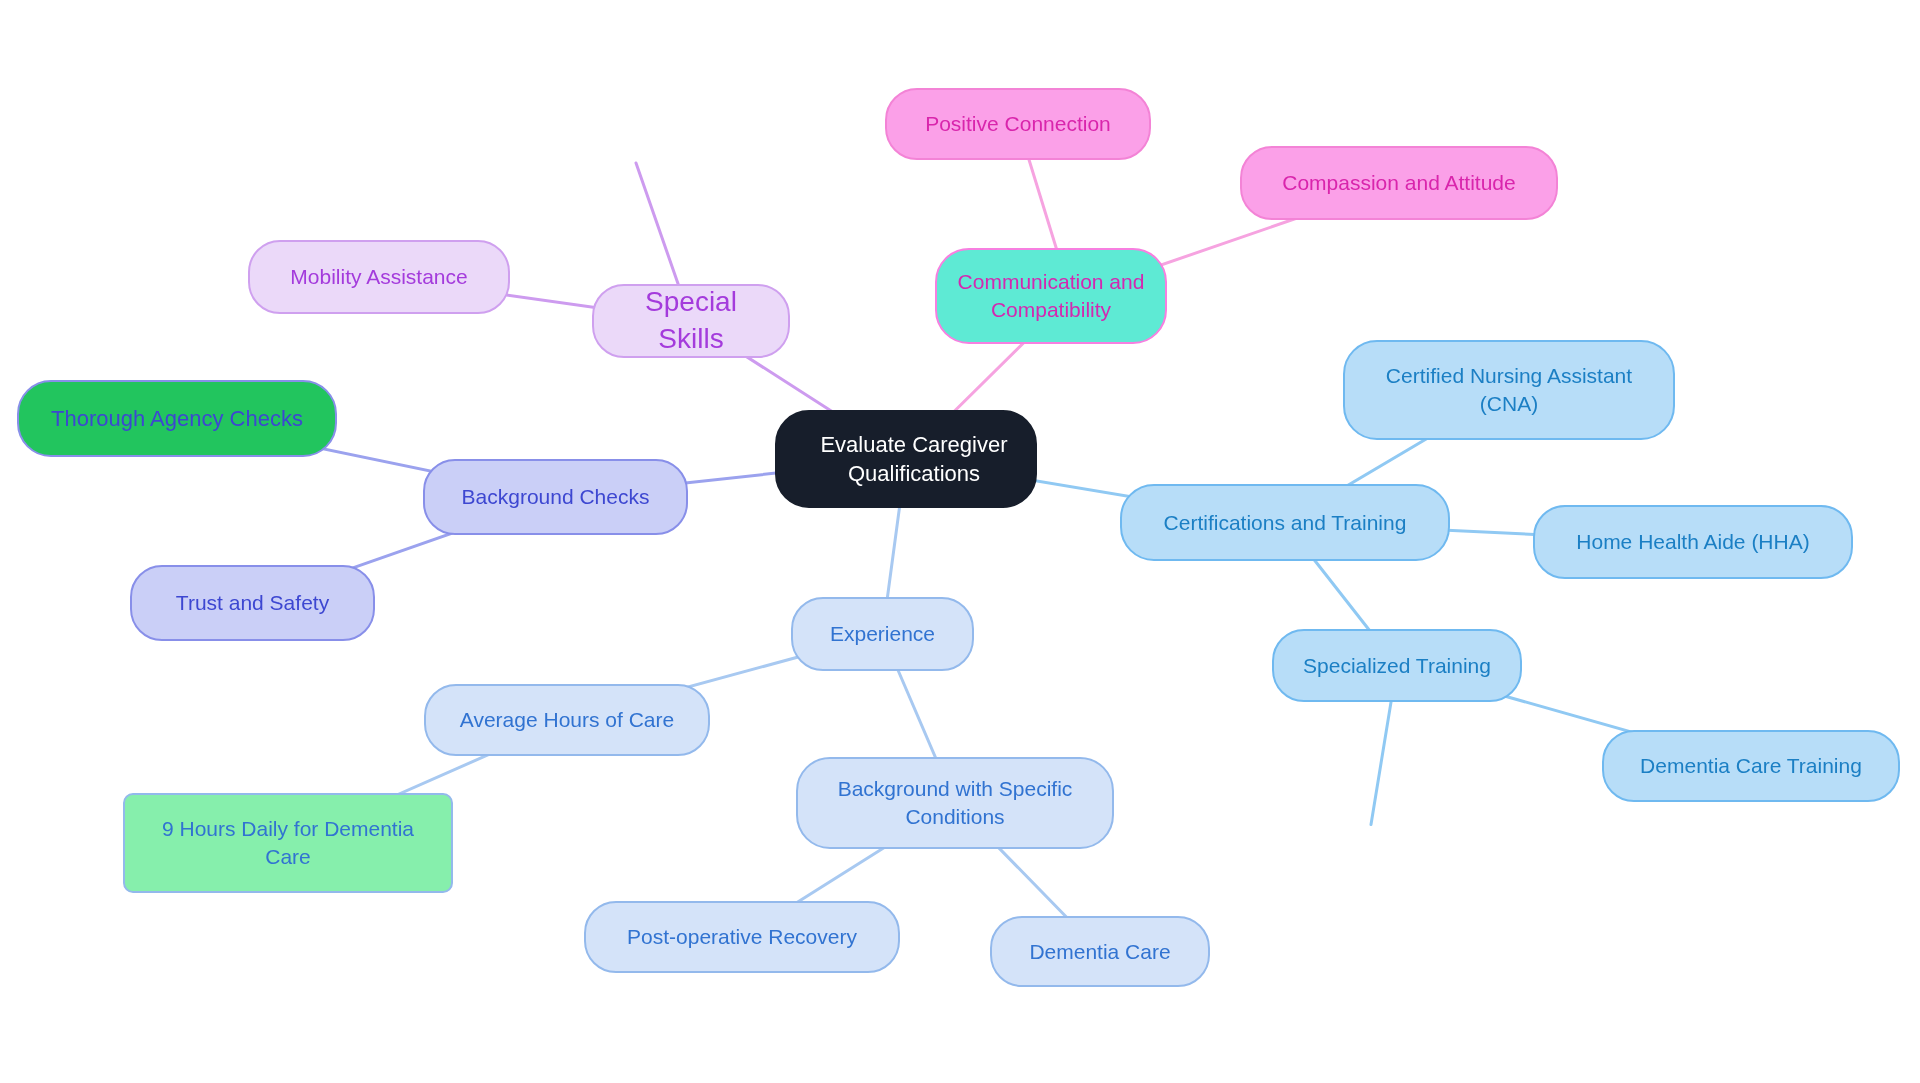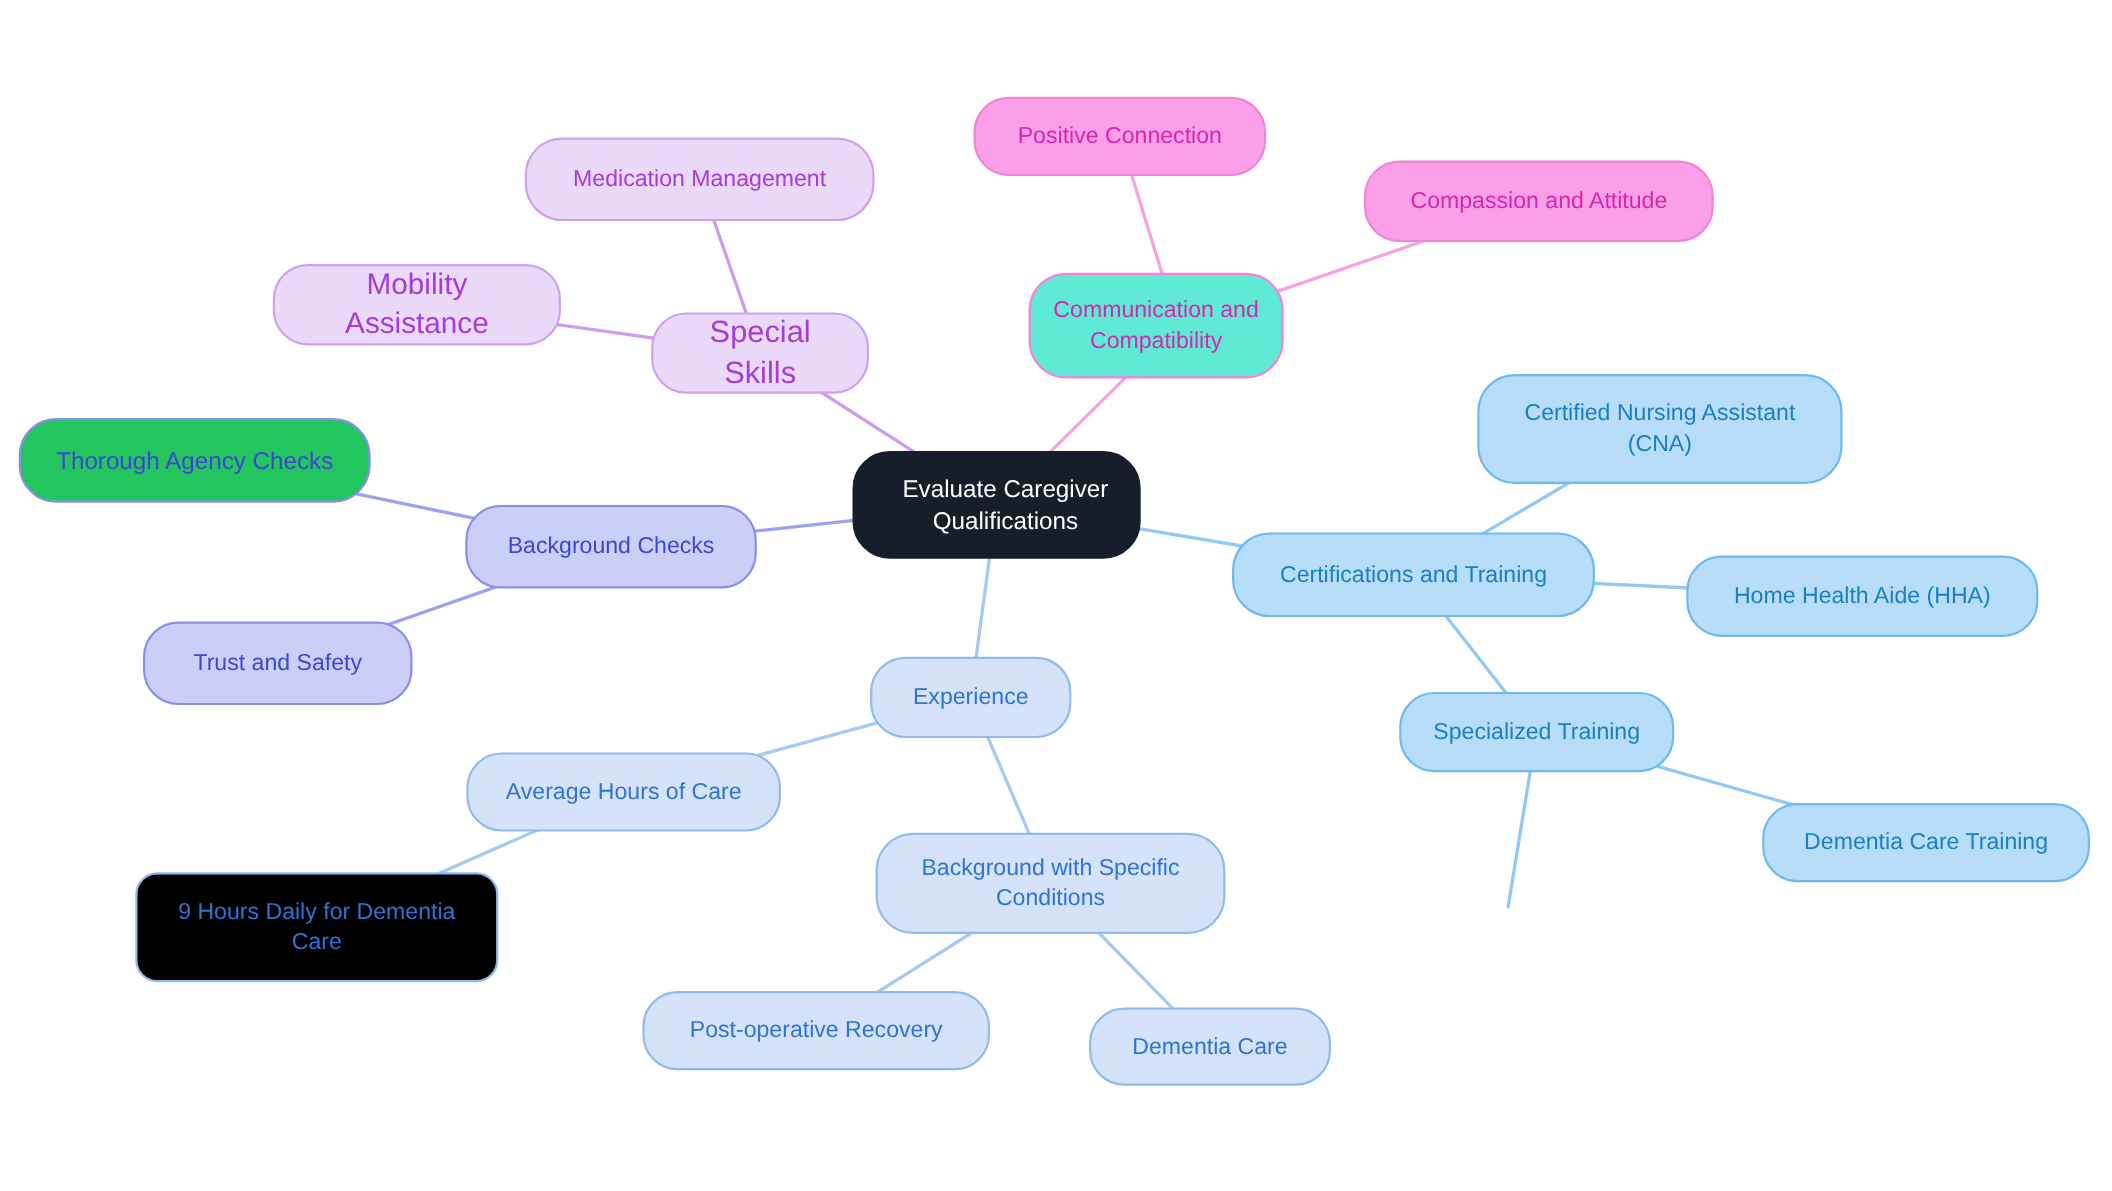--- a/index.html
+++ b/index.html
@@ -74,24 +74,21 @@
     </div>
     <div class="node" style="left: 885px; top: 88px; width: 266px; height: 72px; border-radius: 32px; background: rgb(251, 160, 232); border: 2px solid rgb(243, 131, 214); color: rgb(217, 37, 172); font-size: 21px;">
       <span>Positive Connection</span>
     </div>
     <div class="node" style="left: 1240px; top: 146px; width: 318px; height: 74px; border-radius: 32px; background: rgb(251, 160, 232); border: 2px solid rgb(243, 131, 214); color: rgb(217, 37, 172); font-size: 21px;">
       <span>Compassion and Attitude</span>
     </div>
     <div class="node" style="left: 592px; top: 284px; width: 198px; height: 74px; border-radius: 32px; background: rgb(235, 217, 249); border: 2px solid rgb(207, 160, 239); color: rgb(164, 59, 220); font-size: 28px;">
       <span>Special Skills</span>
     </div>
-    <div class="node" style="left: 477px; top: 125px; width: 318px; height: 76px; border-radius: 34px; background: rgb(235, 217, 249); border: 2px solid rgb(207, 160, 239); color: rgb(164, 59, 220); font-size: 21px;">
-      <span>Medication Management</span>
-    </div>
-    <div class="node" style="left: 248px; top: 240px; width: 262px; height: 74px; border-radius: 32px; background: rgb(235, 217, 249); border: 2px solid rgb(207, 160, 239); color: rgb(164, 59, 220); font-size: 27px;">
+    <div class="node" style="left: 248px; top: 240px; width: 262px; height: 74px; border-radius: 32px; background: rgb(235, 217, 249); border: 2px solid rgb(207, 160, 239); color: rgb(164, 59, 220); font-size: 21px;">
       <span>Mobility Assistance</span>
     </div>
     <div class="node" style="left: 423px; top: 459px; width: 265px; height: 76px; border-radius: 32px; background: rgb(202, 207, 247); border: 2px solid rgb(136, 143, 233); color: rgb(61, 71, 209); font-size: 21px;">
       <span>Background Checks</span>
     </div>
     <div class="node" style="left: 17px; top: 380px; width: 320px; height: 77px; border-radius: 34px; background: #22c55e; border: 2px solid rgb(136, 143, 233); color: rgb(61, 71, 209); font-size: 22px;">
       <span>Thorough Agency Checks</span>
     </div>
     <div class="node" style="left: 130px; top: 565px; width: 245px; height: 76px; border-radius: 32px; background: rgb(202, 207, 247); border: 2px solid rgb(136, 143, 233); color: rgb(61, 71, 209); font-size: 21px;">
       <span>Trust and Safety</span>
@@ -110,21 +107,21 @@
     </div>
     <div class="node" style="left: 1602px; top: 730px; width: 298px; height: 72px; border-radius: 32px; background: rgb(183, 221, 248); border: 2px solid rgb(111, 185, 240); color: rgb(27, 127, 196); font-size: 21px;">
       <span>Dementia Care Training</span>
     </div>
     <div class="node" style="left: 791px; top: 597px; width: 183px; height: 74px; border-radius: 32px; background: rgb(212, 227, 249); border: 2px solid rgb(147, 185, 236); color: rgb(49, 115, 209); font-size: 21px;">
       <span>Experience</span>
     </div>
     <div class="node" style="left: 424px; top: 684px; width: 286px; height: 72px; border-radius: 32px; background: rgb(212, 227, 249); border: 2px solid rgb(147, 185, 236); color: rgb(49, 115, 209); font-size: 21px;">
       <span>Average Hours of Care</span>
     </div>
-    <div class="node" style="left: 123px; top: 793px; width: 330px; height: 100px; border-radius: 20px; background: #000000; border: 2px solid rgb(147, 185, 236); color: rgb(49, 115, 209); font-size: 21px;">
+    <div class="node" style="left: 123px; top: 793px; width: 330px; height: 100px; border-radius: 10px; background: #86efac; border: 2px solid rgb(147, 185, 236); color: rgb(49, 115, 209); font-size: 21px;">
       <span>9 Hours Daily for Dementia Care</span>
     </div>
     <div class="node" style="left: 796px; top: 757px; width: 318px; height: 92px; border-radius: 34px; background: rgb(212, 227, 249); border: 2px solid rgb(147, 185, 236); color: rgb(49, 115, 209); font-size: 21px;">
       <span>Background with Specific Conditions</span>
     </div>
     <div class="node" style="left: 584px; top: 901px; width: 316px; height: 72px; border-radius: 32px; background: rgb(212, 227, 249); border: 2px solid rgb(147, 185, 236); color: rgb(49, 115, 209); font-size: 21px;">
       <span>Post-operative Recovery</span>
     </div>
     <div class="node" style="left: 990px; top: 916px; width: 220px; height: 71px; border-radius: 32px; background: rgb(212, 227, 249); border: 2px solid rgb(147, 185, 236); color: rgb(49, 115, 209); font-size: 21px;">
       <span>Dementia Care</span>

